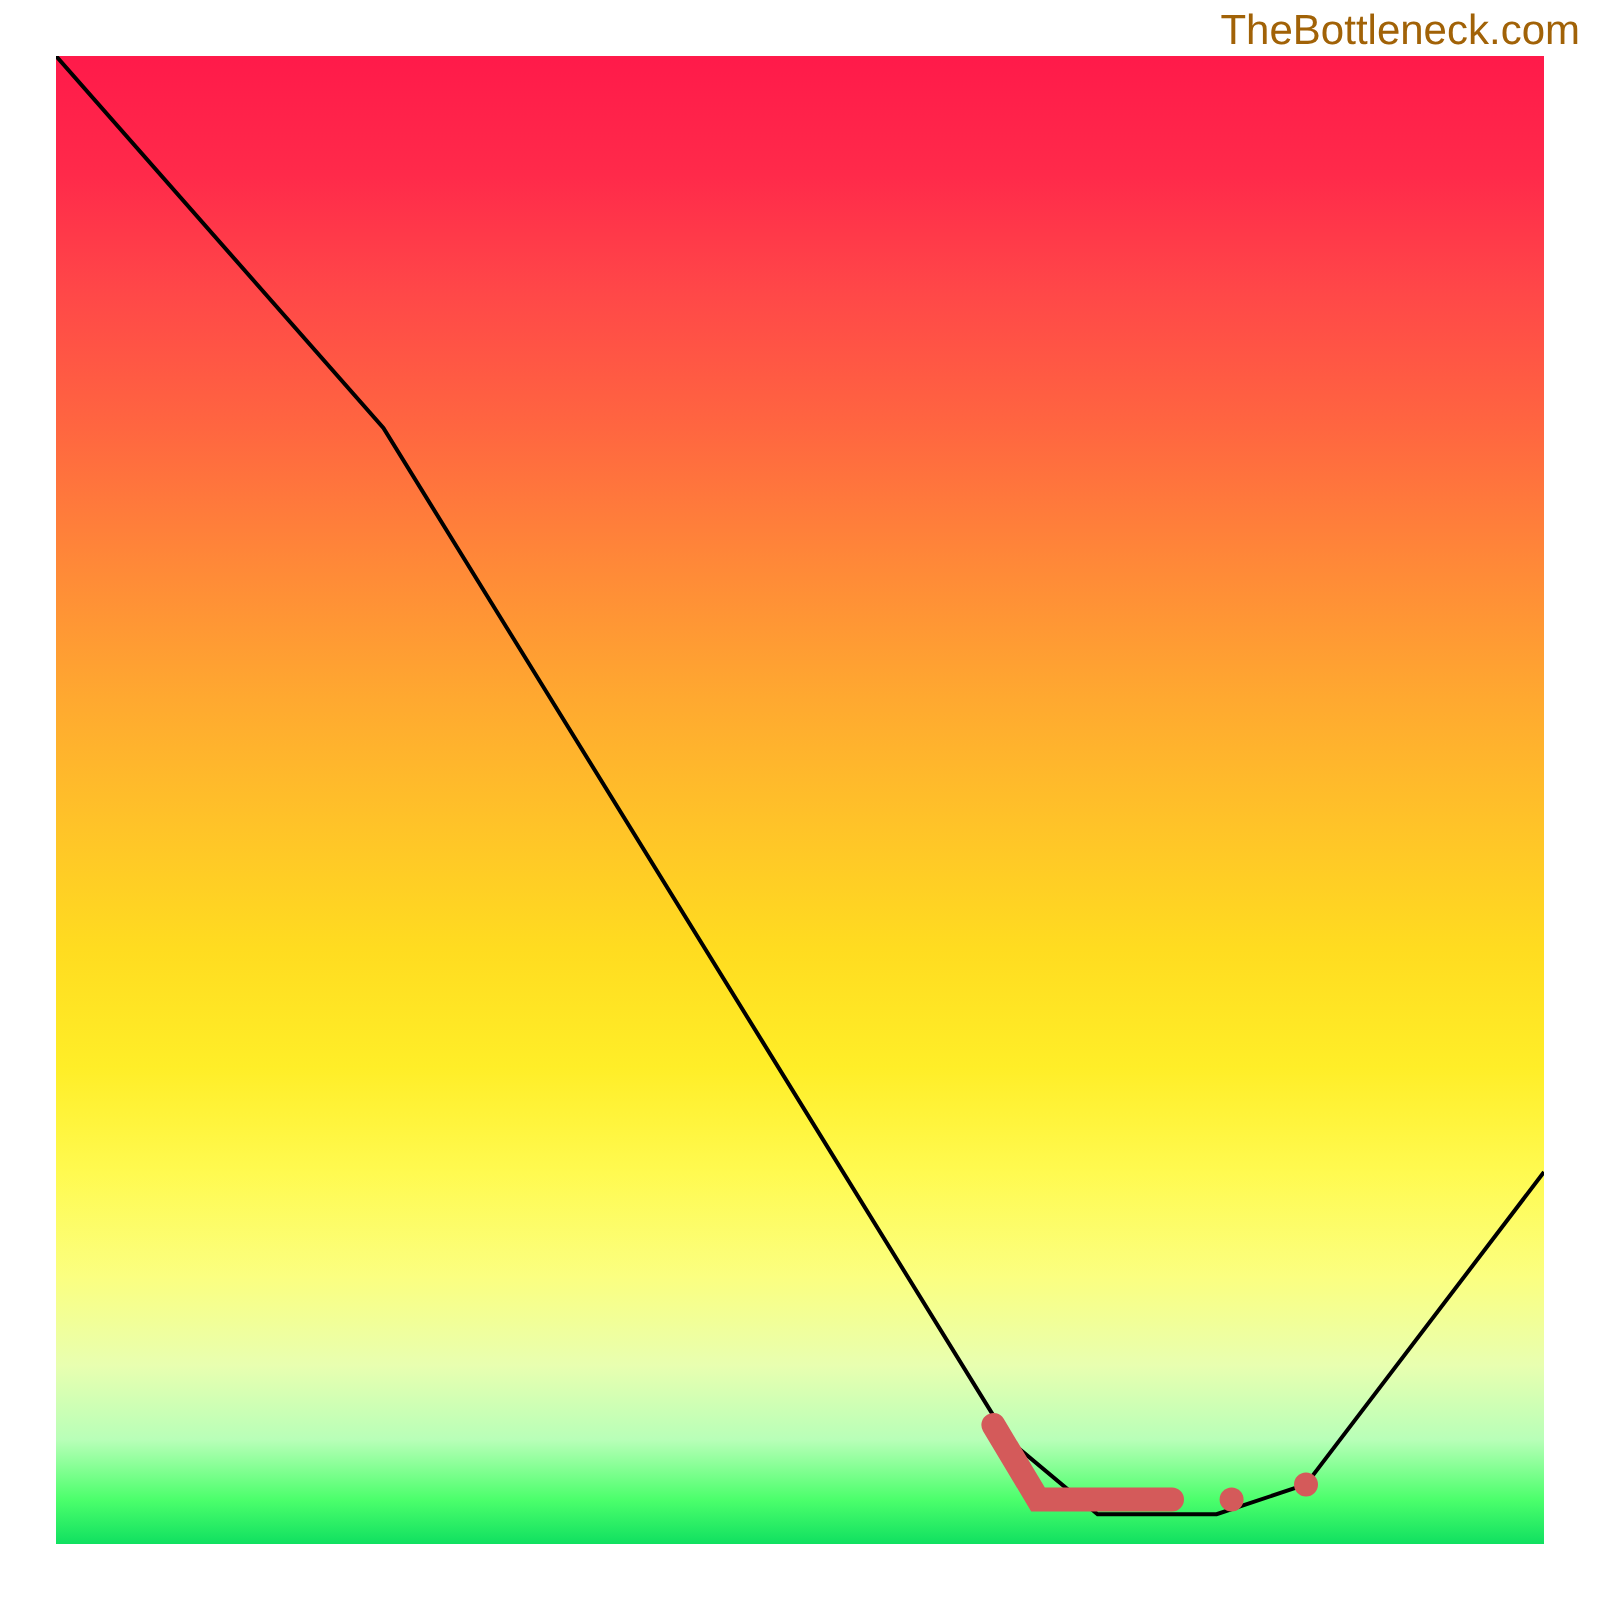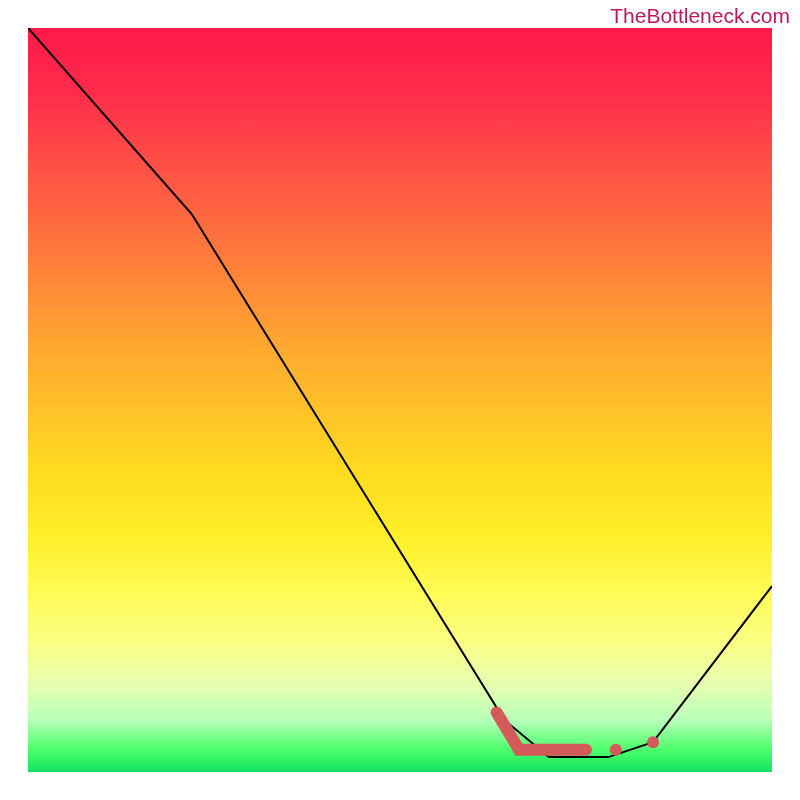--- a/index.html
+++ b/index.html
@@ -7,21 +7,21 @@
     width: 800px;
     height: 800px;
     position: relative;
     background: #fff;
     font-family: Arial, sans-serif;
   }
   .watermark {
     position: absolute;
     top: 4px;
     right: 10px;
-    color: #be185d;
+    color: #a16207;
     font-size: 21px;
     font-weight: 500;
     z-index: 10;
   }
   .plot-area {
     position: absolute;
     top: 28px;
     left: 28px;
     width: 744px;
     height: 744px;

